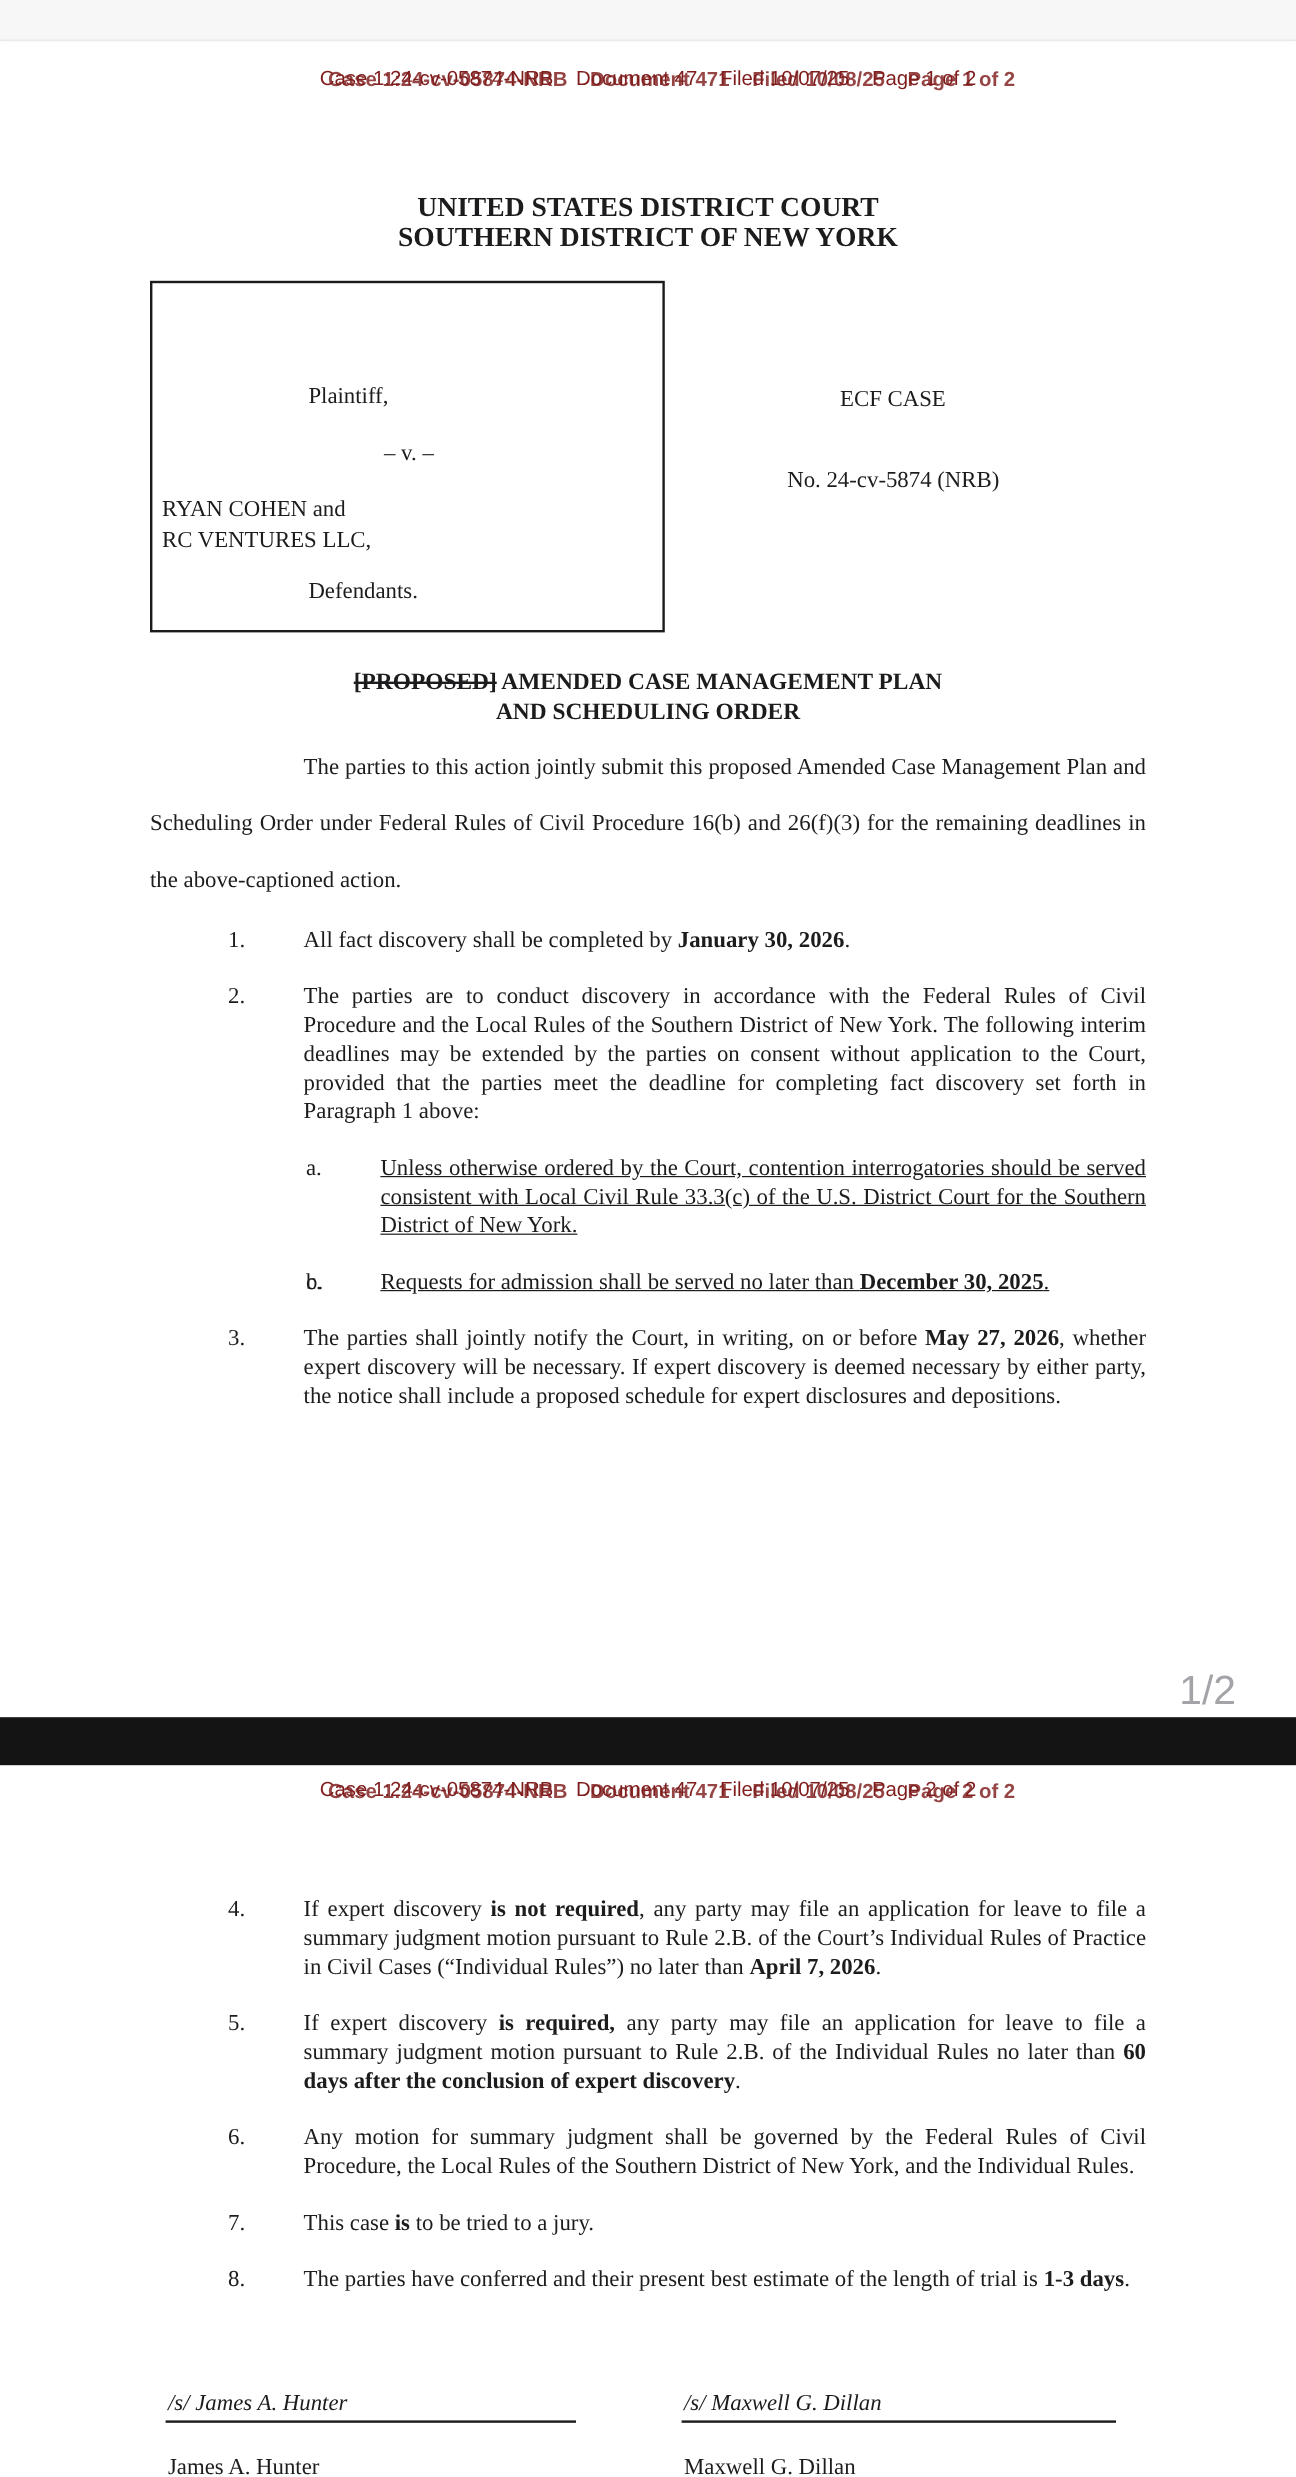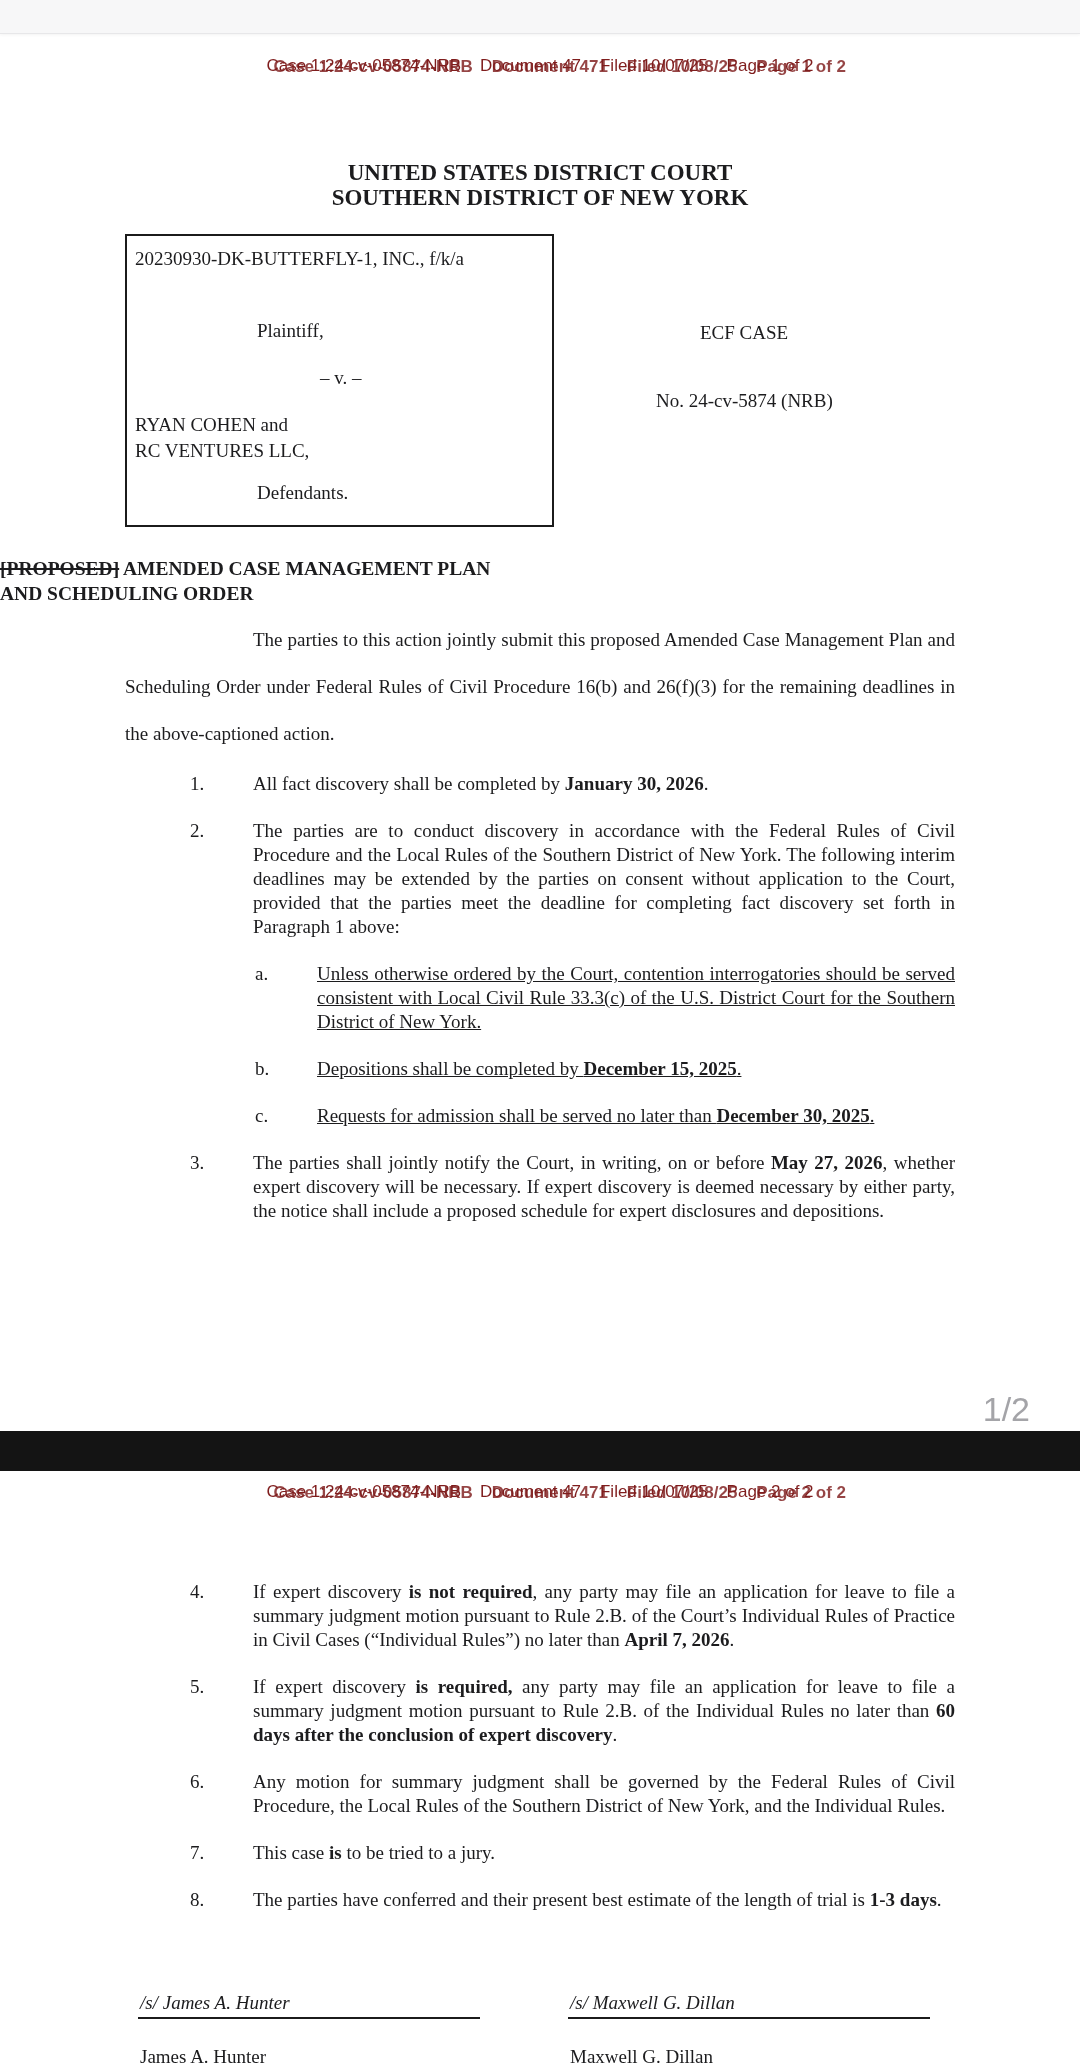--- a/index.html
+++ b/index.html
@@ -30,21 +30,21 @@
     border:2px solid #1b1b1b;box-sizing:border-box;font-size:19px;}
   .cap{position:absolute;white-space:nowrap;}
   .cap-party1{left:8px;top:10px;line-height:26px;white-space:normal;width:405px;}
   .cap-plaintiff{left:130px;top:84px;}
   .cap-versus{left:193px;top:131px;}
   .cap-party2{left:8px;top:176px;line-height:26px;white-space:normal;width:405px;}
   .cap-defendants{left:130px;top:246px;}
   .ecf-case{position:absolute;left:700px;top:322px;font-size:19px;}
   .case-no{position:absolute;left:656px;top:390px;font-size:19px;}
   
-  .doc-title{position:absolute;left:0;top:556px;width:1080px;text-align:left;
+  .doc-title{position:absolute;left:0;top:556px;width:1080px;text-align:center;
     font-weight:bold;font-size:19.5px;line-height:25px;}
   .strike{text-decoration:line-through;text-decoration-thickness:2px;}
   
   .intro{position:absolute;left:125px;top:616px;width:830px;font-size:19px;
     line-height:47px;text-align:justify;text-indent:128px;}
   
   .items{position:absolute;left:125px;width:830px;font-size:19px;line-height:24px;}
   .items-p1{top:772px;}
   .items-p2{top:1580px;}
   .item{position:relative;margin-bottom:23px;}
@@ -80,21 +80,20 @@
     </span>
   </div>
 
   <div class="court-heading">
     <div>UNITED STATES DISTRICT COURT</div>
     <div>SOUTHERN DISTRICT OF NEW YORK</div>
   </div>
 
   <div class="caption-box">
     <div class="cap cap-party1">
-      <div>20230930-DK-BUTTERFLY-1, INC., f/k/a</div>
     </div>
     <div class="cap cap-plaintiff">Plaintiff,</div>
     <div class="cap cap-versus">– v. –</div>
     <div class="cap cap-party2">
       <div>RYAN COHEN and</div>
       <div>RC VENTURES LLC,</div>
     </div>
     <div class="cap cap-defendants">Defendants.</div>
   </div>
   <div class="ecf-case">ECF CASE</div>
@@ -114,21 +113,20 @@
       </div>
       <div class="item">
         <span class="num">2.</span>
         <div class="itxt"><span>The parties are to conduct discovery in accordance with the Federal Rules of Civil Procedure and the Local Rules of the Southern District of New York.  The following interim deadlines may be extended by the parties on consent without application to the Court, provided that the parties meet the deadline for completing fact discovery set forth in Paragraph 1 above:</span></div>
         <div class="subitem">
           <span class="num">a.</span>
           <div class="itxt"><span>Unless otherwise ordered by the Court, contention interrogatories should be served consistent with Local Civil Rule 33.3(c) of the U.S. District Court for the Southern District of New York.</span></div>
         </div>
         <div class="subitem">
           <span class="num">b.</span>
-          <div class="itxt"><span>Depositions shall be completed by </span><span class="b">December 15, 2025</span><span>.</span></div>
         </div>
         <div class="subitem">
           <span class="num">c.</span>
           <div class="itxt"><span>Requests for admission shall be served no later than </span><span class="b">December 30, 2025</span><span>.</span></div>
         </div>
       </div>
       <div class="item">
         <span class="num">3.</span>
         <div class="itxt"><span>The parties shall jointly notify the Court, in writing, on or before </span><span class="b">May 27, 2026</span><span>, whether expert discovery will be necessary. If expert discovery is deemed necessary by either party, the notice shall include a proposed schedule for expert disclosures and depositions.</span></div>
       </div>

